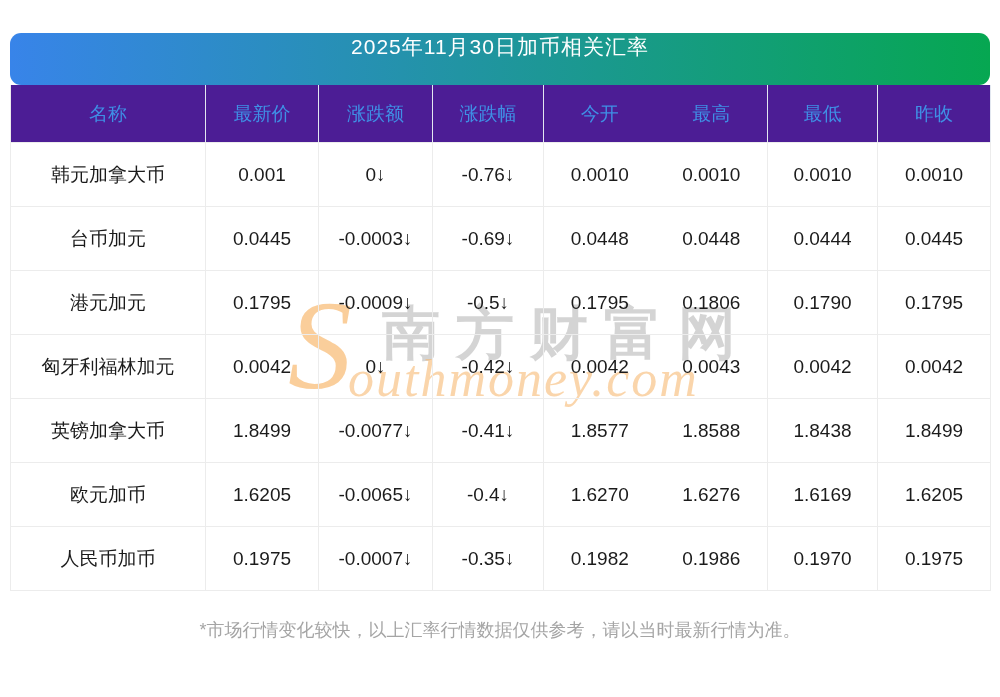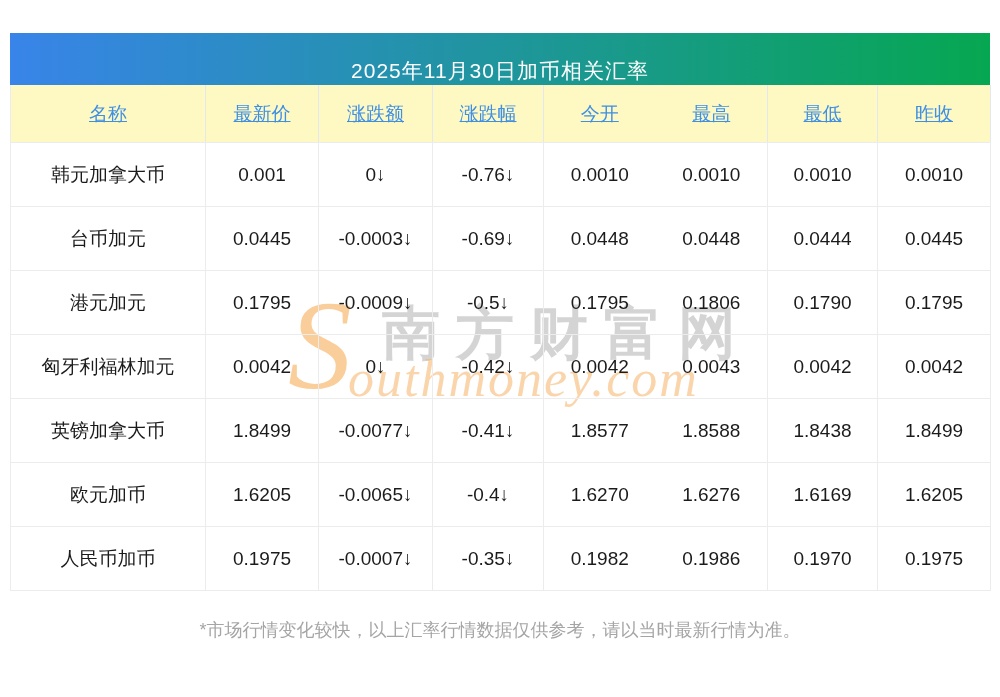--- a/index.html
+++ b/index.html
@@ -4,42 +4,43 @@
 <style>
   html,body{margin:0;padding:0;background:#ffffff;}
   body{
     width:1000px;height:697px;position:relative;overflow:hidden;
     font-family:"Liberation Sans","DejaVu Sans",sans-serif;
     -webkit-font-smoothing:antialiased;
   }
   .wrap{position:relative;margin:33px 10px 0 10px;width:980px;}
 
   .titlebar{
-    height:52px;display:flex;align-items:flex-end;justify-content:center;
+    height:52px;display:flex;align-items:flex-start;justify-content:center;
     background:linear-gradient(to right,#3884e9,#06a751);
+    border-radius:11px;
   }
   .titlebar .t{color:#ffffff;font-size:21px;letter-spacing:1px;}
 
   table.rates{
     width:980px;border-collapse:collapse;table-layout:fixed;
     position:relative;z-index:2;background:transparent;
   }
   table.rates col.c1{width:195px}
   table.rates col.c2{width:113px}
   table.rates col.c3{width:114px}
   table.rates col.c4{width:111px}
   table.rates col.c5{width:112px}
   table.rates col.c6{width:112px}
   table.rates col.c7{width:110px}
   table.rates col.c8{width:113px}
 
   table.rates th{
-    height:55px;background:#fef9c3;color:#3f8fe5;font-weight:normal;
+    height:55px;background:#4c1d95;color:#3f8fe5;font-weight:normal;
     font-size:19px;text-align:center;
-    border-right:1px solid #e2e7f0;border-bottom:1px solid #ececec;text-decoration:underline;
+    border-right:1px solid #e2e7f0;border-bottom:1px solid #ececec;
   }
   table.rates td{
     height:61px;font-size:19px;text-align:center;color:#1b1b1b;
     border-right:1px solid #ececec;border-bottom:1px solid #ececec;
     background:transparent;
   }
   table.rates th:first-child,table.rates td:first-child{border-left:1px solid #ececec;}
   table.rates th.nr,table.rates td.nr{border-right:none;}
   td.dn{color:#109410;}
 

